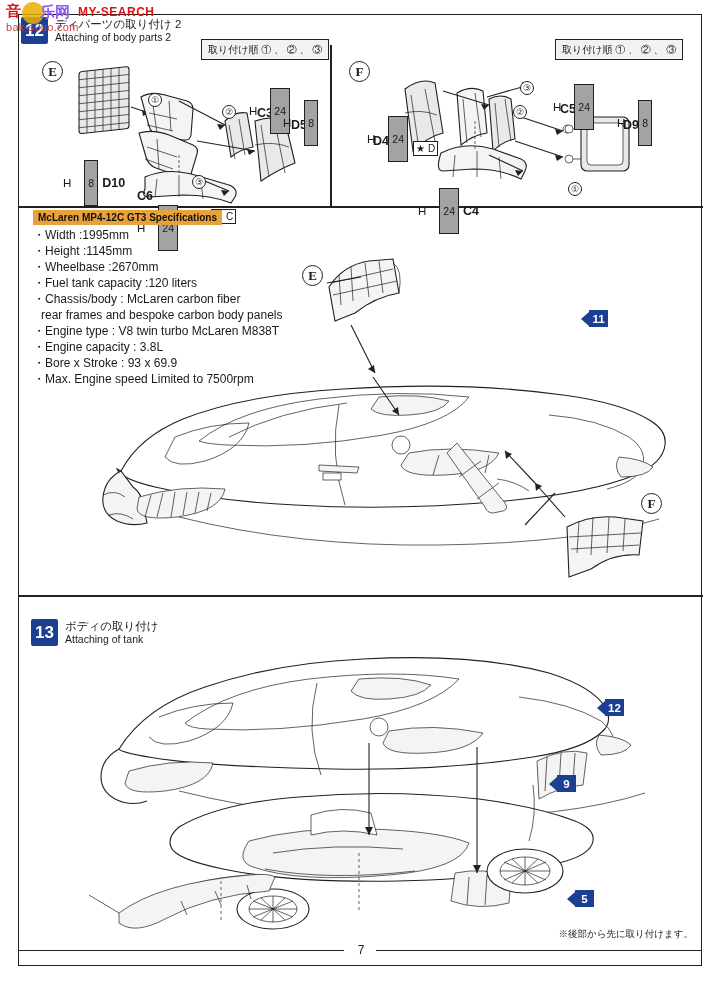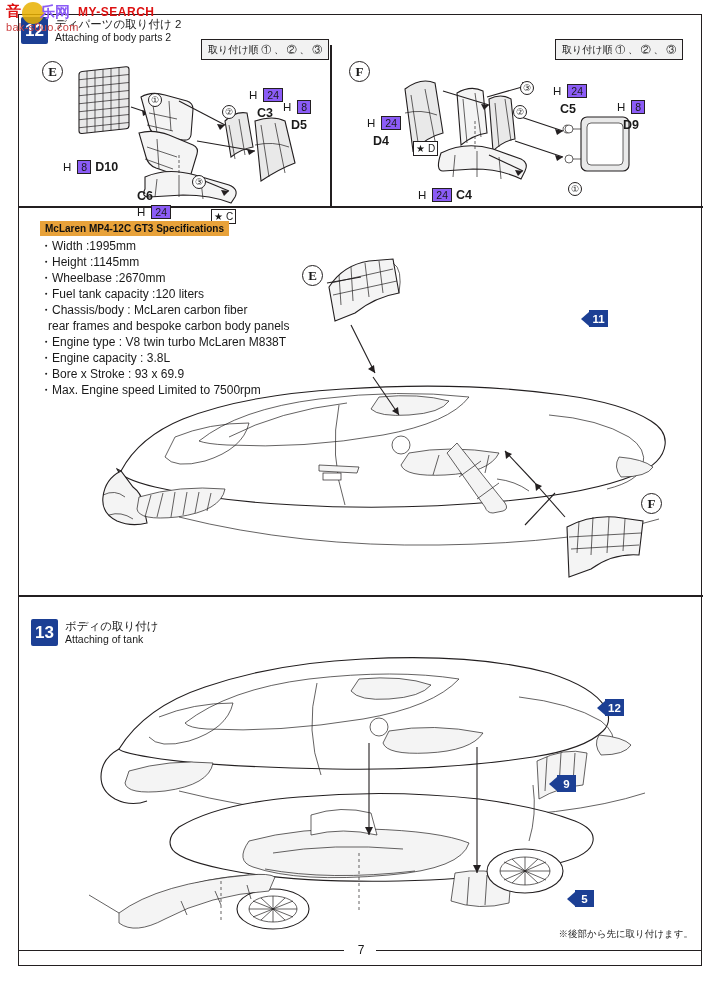--- a/index.html
+++ b/index.html
@@ -106,24 +106,24 @@
     font-size:12.5px; font-weight:bold;
     white-space:nowrap;
   }
   .hbox {
     position:absolute;
     display:inline-flex; align-items:center;
     font-size:11px; white-space:nowrap;
   }
   .hbox .h { font-size:11.5px; }
   .hbox .num {
-    margin-left:6px;
+    margin-left:13px;
     border:1px solid #231f20;
-    background:#8b5cf6;
-    padding:0 3px;
+    background:#a3a3a3;
+    padding:16px 3px;
     font-size:10.5px;
   }
   .hbox .pn { margin-left:4px; font-size:12.5px; font-weight:bold; }
 
   .callnum {
     position:absolute;
     width:14px; height:14px;
     border:1px solid #231f20; border-radius:50%;
     background:#fff;
     font-size:9px;
@@ -134,23 +134,22 @@
     border:1.2px solid #231f20;
     background:#fff;
     height:15px;
     display:flex; align-items:center;
     padding:0 2px;
     font-size:10px;
   }
 
   
   .spec {
-    position:absolute; left:14px; top:203px;
+    position:absolute; left:14px; top:192px;
     width:232px;
-    margin-left:7px;
   }
   .spec-title {
     background:#e8a23a;
     color:#111;
     font-size:10px;
     font-weight:bold;
     padding:2px 5px;
     display:inline-block;
   }
   .spec ul {

